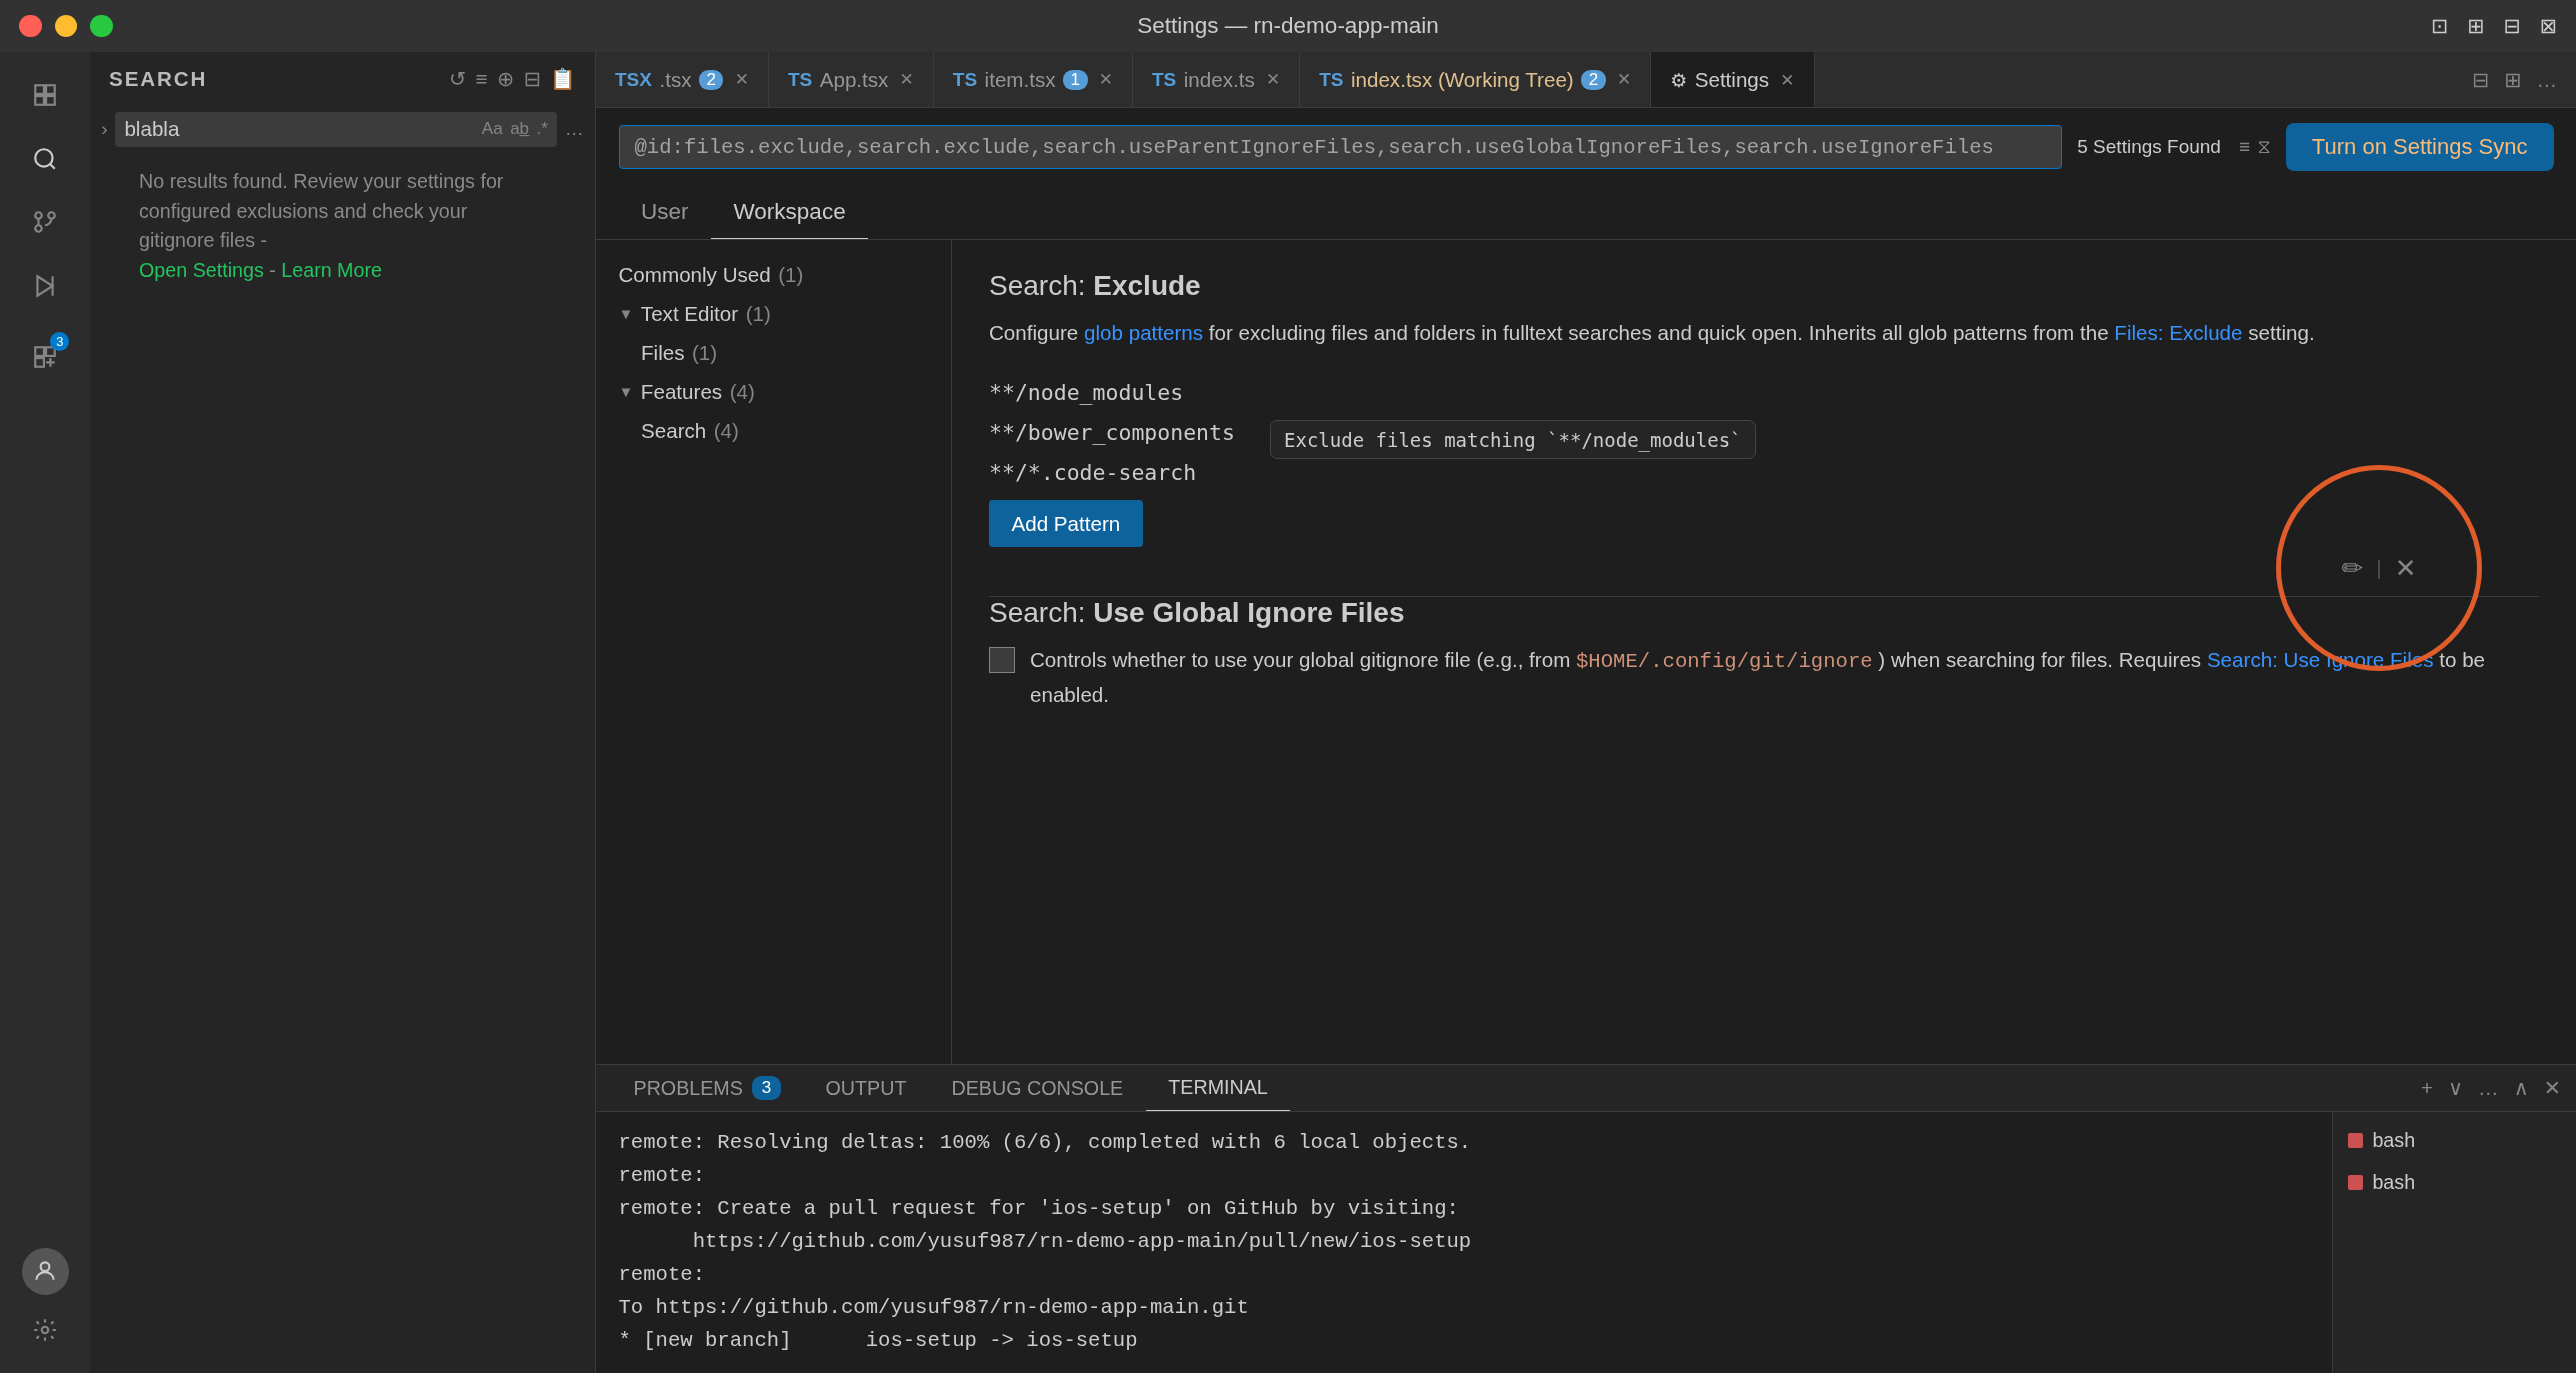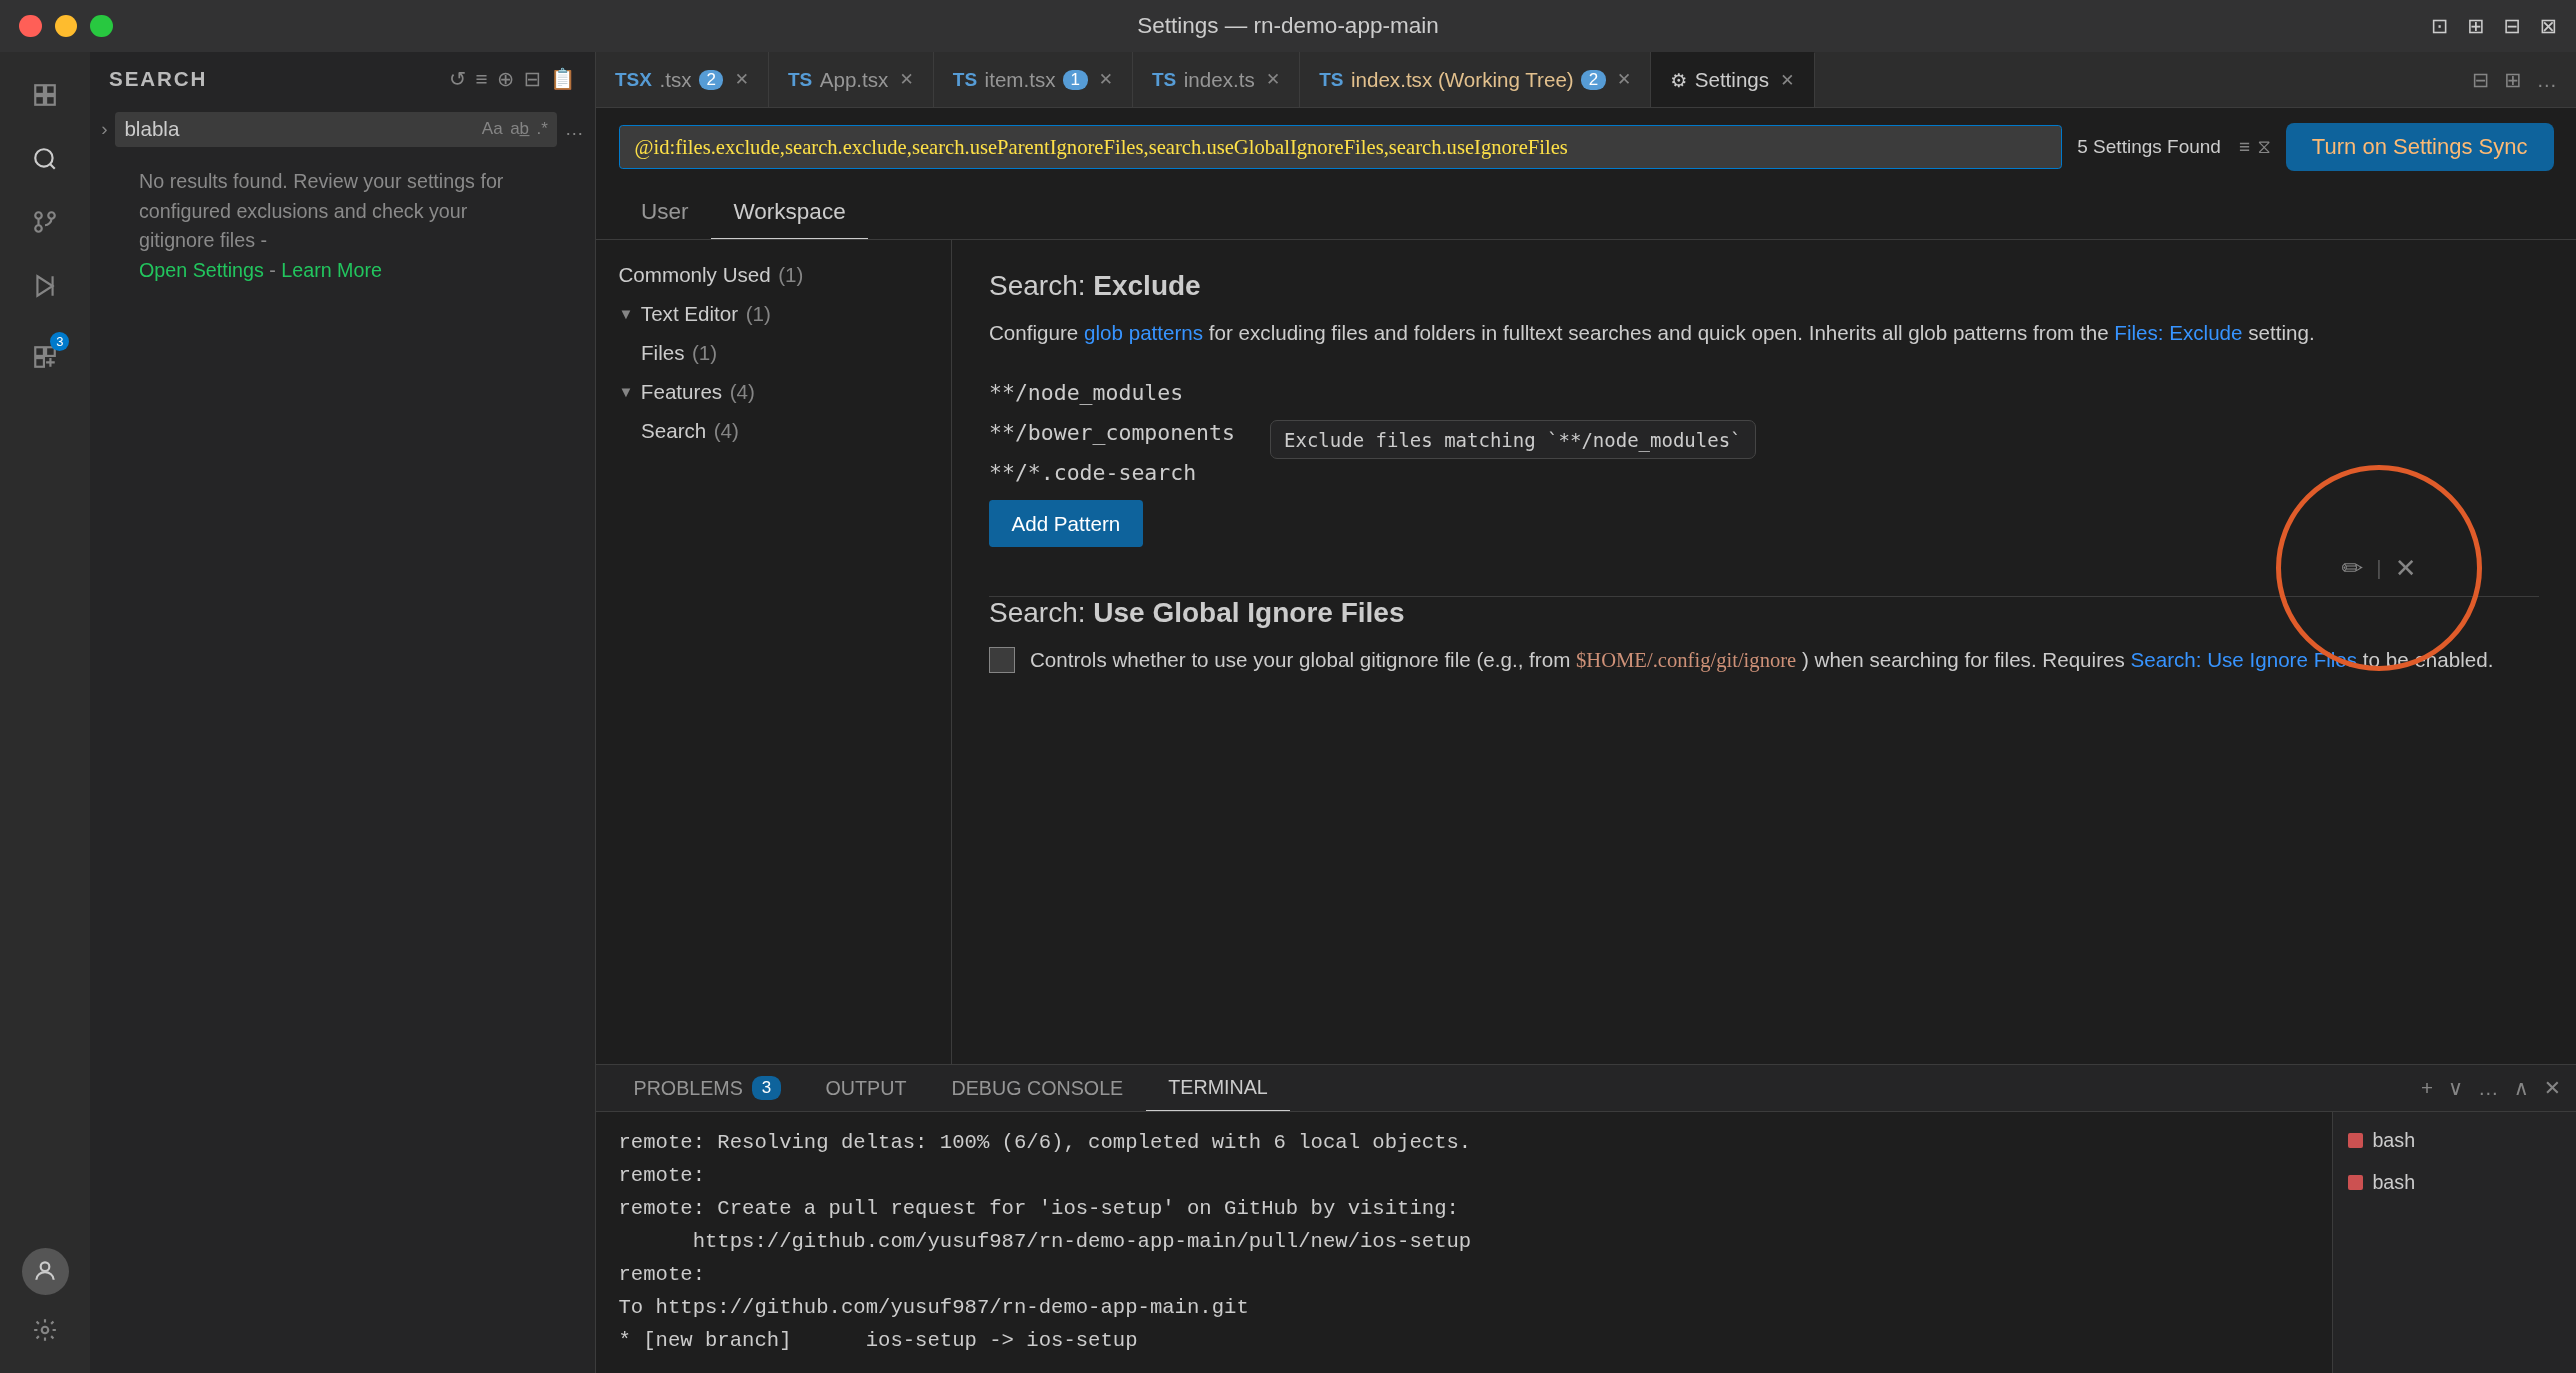--- a/index.html
+++ b/index.html
@@ -277,24 +277,24 @@
       border: 0.9px solid #007acc;
       border-radius: 3.7px;
       display: flex;
       align-items: center;
       padding: 9.4px 15px;
     }
     .settings-search-input {
       background: transparent;
       border: none;
       outline: none;
-      color: #fde047;
-      font-size: 20.6px;
-      flex: 1;
-      font-family: Liberation Serif, serif;
+      color: #a3a3a3;
+      font-size: 20.6px;
+      flex: 1;
+      font-family: Liberation Mono, monospace;
     }
     .settings-found-badge {
       color: #cccccc;
       font-size: 19px;
       white-space: nowrap;
       display: flex;
       align-items: center;
       gap: 18px;
     }
     .settings-found-icons {
@@ -799,21 +799,21 @@
           </div>
 
           <div class="setting-section-2">
             <div class="setting-title">
               <span>Search: </span><strong>Use Global Ignore Files</strong>
             </div>
             <div class="checkbox-row">
               <div class="checkbox-box"></div>
               <div class="setting-description">
                 <span>Controls whether to use your global gitignore file (e.g., from </span>
-                <code style="color:#ce9178;font-family:Liberation Serif, serif;">$HOME/.config/git/ignore</code>
+                <code style="color:#ce9178;font-family:Liberation Mono, monospace;">$HOME/.config/git/ignore</code>
                 <span>) when searching for files. Requires </span>
                 <a href="#">Search: Use Ignore Files</a>
                 <span> to be enabled.</span>
               </div>
             </div>
           </div>
 
         </div>
       </div>
     </div>

